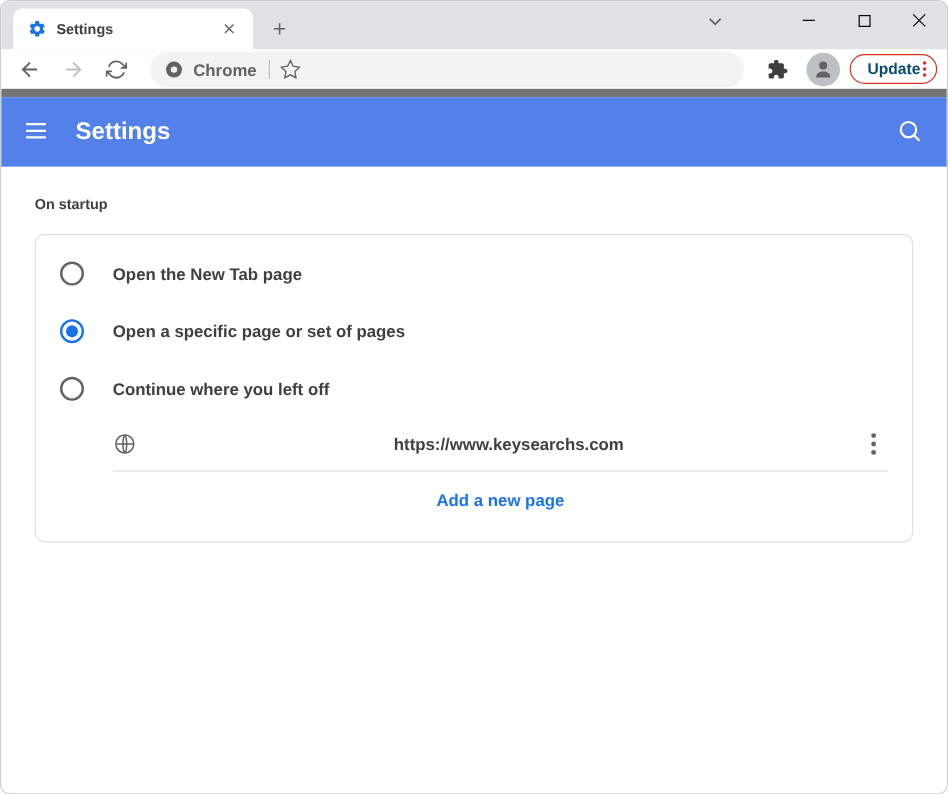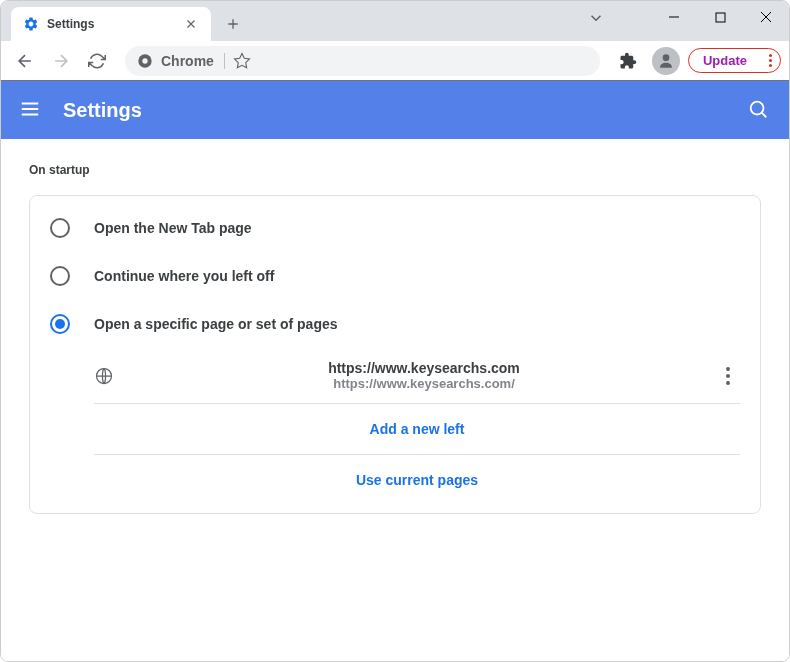--- a/index.html
+++ b/index.html
@@ -10,31 +10,31 @@
 .title-bar { height: 40px; display: flex; align-items: flex-end; background: #dee1e6; position: relative; }
 .tab { background: #fff; height: 34px; margin-left: 10px; border-radius: 8px 8px 0 0; display: flex; align-items: center; padding: 0 12px; min-width: 200px; position: relative; }
 .tab-icon { width: 16px; height: 16px; margin-right: 8px; color: #1a73e8; }
 .tab-title { font-size: 12px; color: #3c4043; flex: 1; }
 .tab-close { width: 16px; height: 16px; color: #5f6368; cursor: pointer; display: flex; align-items: center; justify-content: center; }
 .new-tab-btn { width: 28px; height: 28px; margin-left: 8px; margin-bottom: 3px; display: flex; align-items: center; justify-content: center; color: #5f6368; cursor: pointer; border-radius: 50%; }
 .window-controls { position: absolute; right: 0; top: 0; display: flex; height: 32px; }
 .window-controls > div { width: 46px; display: flex; align-items: center; justify-content: center; color: #000; cursor: pointer; }
 .chevron-down { position: absolute; right: 184px; top: 8px; color: #5f6368; }
 
-.toolbar { height: 40px; background: #fff; display: flex; align-items: center; padding: 0 8px; gap: 4px; border-bottom: 1px solid #737373; }
+.toolbar { height: 40px; background: #fff; display: flex; align-items: center; padding: 0 8px; gap: 4px; border-bottom: 7px solid #737373; }
 .nav-btn { width: 32px; height: 32px; display: flex; align-items: center; justify-content: center; color: #5f6368; border-radius: 50%; cursor: pointer; }
 .nav-btn.disabled { color: #bdc1c6; }
 .omnibox { flex: 1; height: 30px; background: #f1f3f4; border-radius: 15px; display: flex; align-items: center; padding: 0 12px; margin: 0 8px; gap: 8px; }
 .omnibox-icon { color: #5f6368; }
 .omnibox-label { color: #5f6368; font-size: 14px; border-right: 1px solid #bdc1c6; padding-right: 10px; }
 .omnibox-url { color: #5f6368; font-size: 14px; flex: 1; }
 .omnibox-star { color: #5f6368; cursor: pointer; }
 .ext-btn { width: 32px; height: 32px; display: flex; align-items: center; justify-content: center; color: #3c4043; cursor: pointer; }
 .profile-btn { width: 28px; height: 28px; border-radius: 50%; background: #bdc1c6; display: flex; align-items: center; justify-content: center; cursor: pointer; margin: 0 4px; }
-.update-btn { border: 1px solid #d93025; color: #a21caf; border-radius: 16px; padding: 4px 8px 4px 14px; font-size: 13px; display: flex; align-items: center; gap: 22px; cursor: pointer; }
+.update-btn { border: 1px solid #d93025; color: #0c4a6e; border-radius: 16px; padding: 4px 8px 4px 14px; font-size: 13px; display: flex; align-items: center; gap: 2px; cursor: pointer; }
 .update-dots { display: flex; flex-direction: column; gap: 2px; }
 .update-dots span { width: 3px; height: 3px; background: #d93025; border-radius: 50%; }
 
 .app-header { height: 58px; background: #5380e9; display: flex; align-items: center; padding: 0 18px; color: #fff; }
 .menu-btn { width: 24px; height: 24px; cursor: pointer; margin-right: 20px; }
 .app-title { font-size: 20px; flex: 1; }
 .search-btn { width: 24px; height: 24px; cursor: pointer; }
 
 .content { flex: 1; background: #fff; padding: 24px 28px; overflow: auto; }
 .section-title { font-size: 12px; color: #3c4043; margin-bottom: 18px; }
@@ -174,47 +174,43 @@
   </div>
 
   <div class="content">
     <div class="section-title">On startup</div>
     <div class="card">
       <div class="radio-row">
         <div class="radio"></div>
         <div class="radio-label">Open the New Tab page</div>
       </div>
       <div class="radio-row">
+        <div class="radio checked"></div>
+        <div class="radio-label">Open a specific page or set of pages</div>
+      </div>
+      <div class="radio-row">
         <div class="radio"></div>
         <div class="radio-label">Continue where you left off</div>
-      </div>
-      <div class="radio-row">
-        <div class="radio checked"></div>
-        <div class="radio-label">Open a specific page or set of pages</div>
       </div>
       <div class="sub-section">
         <div class="page-row">
           <div class="globe-icon">
             <svg viewBox="0 0 24 24" width="20" height="20" stroke="#5f6368" stroke-width="1.5" fill="none">
                 <circle cx="12" cy="12" r="9"></circle>
                 <path d="M3 12h18M12 3c2.5 3 2.5 15 0 18M12 3c-2.5 3-2.5 15 0 18"></path>
               </svg>
           </div>
           <div class="page-info">
             <div class="page-title">https://www.keysearchs.com</div>
-            <div class="page-url">https://www.keysearchs.com/</div>
           </div>
           <div class="more-btn">
               <span></span>
               <span></span>
               <span></span>
             </div>
         </div>
         <div class="action-row">
-          <span class="action-link">Add a new left</span>
-        </div>
-        <div class="action-row">
-          <span class="action-link">Use current pages</span>
+          <span class="action-link">Add a new page</span>
         </div>
       </div>
     </div>
   </div>
 </div>
 
 </body></html>

